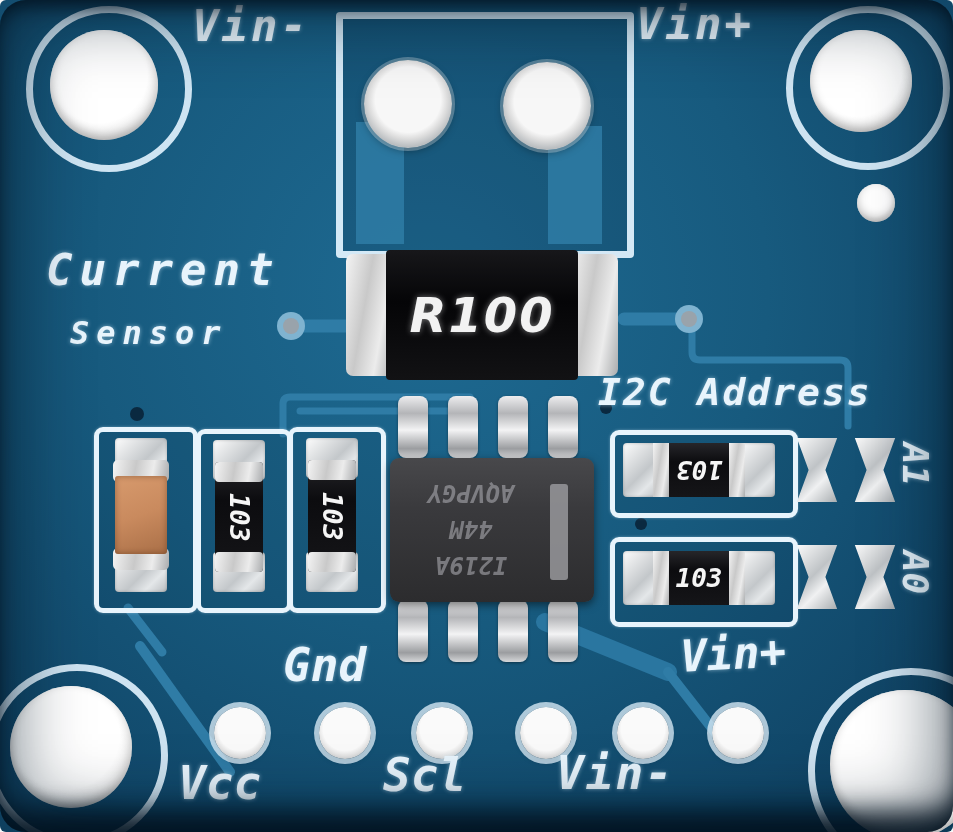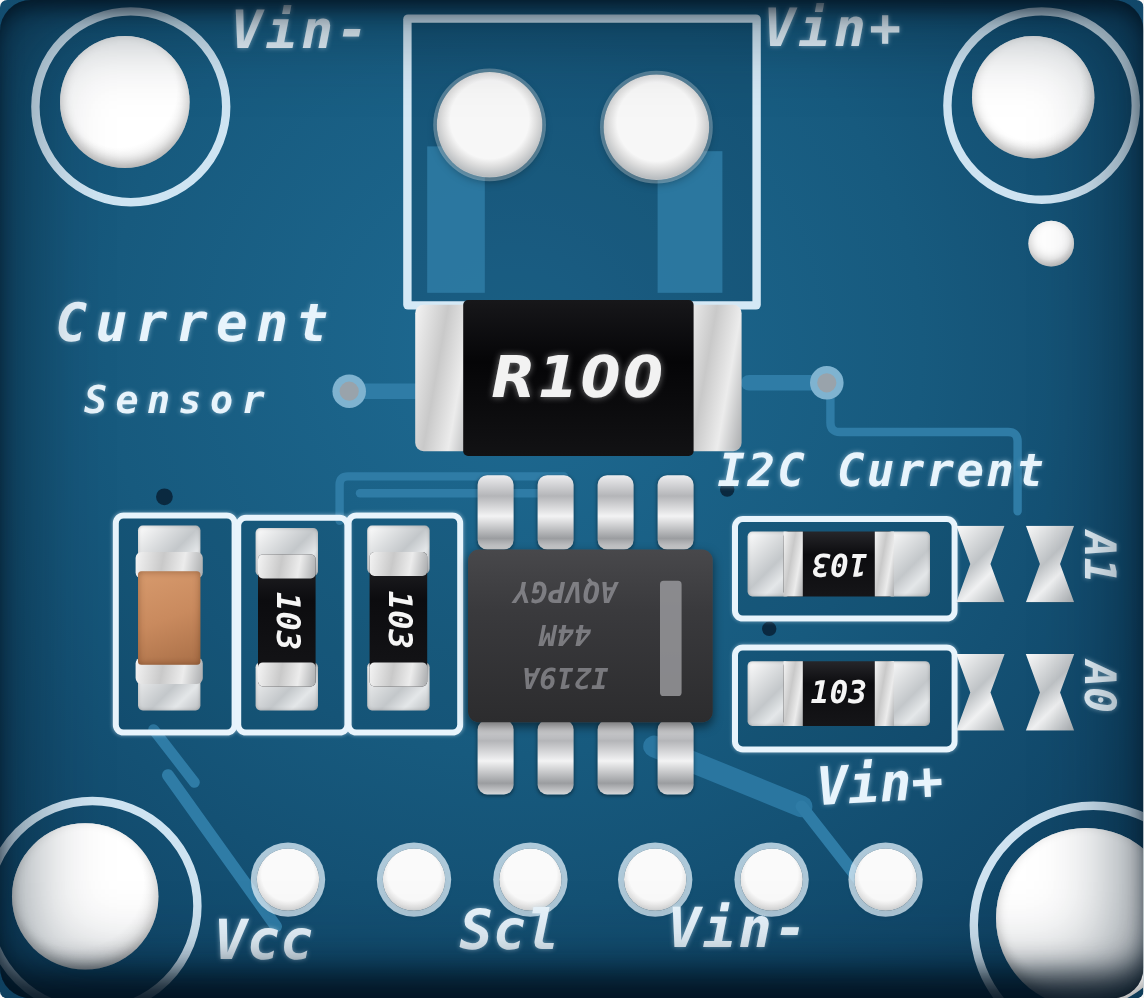--- a/index.html
+++ b/index.html
@@ -136,21 +136,21 @@
       <div class="abs" style="left:160px;top:26px;width:18px;height:96px;background:#98989b;border-radius:3px;opacity:.85;"></div>
       <div class="abs" style="left:6px;top:10px;width:150px;height:122px;transform:rotate(180deg);
                   display:flex;flex-direction:column;align-items:center;justify-content:center;
                   font-family:'DejaVu Sans Mono',monospace;font-weight:bold;font-size:24px;line-height:36px;color:var(--ic_text);opacity:.6;">
         <span>I219A</span>
         <span>44M</span>
         <span>AQVPGY</span>
       </div>
     </div>
 
-    <div class="silk" style="left:598px;top:370px;font-size:38px;letter-spacing:2px;">I2C Current</div>
+    <div class="silk" style="left:598px;top:370px;font-size:38px;letter-spacing:2px;">I2C Address</div>
 
     <div class="abs box" style="left:610px;top:430px;width:178px;height:78px;">
       <div class="pad abs" style="left:8px;top:8px;width:36px;height:54px;"></div>
       <div class="pad abs" style="left:124px;top:8px;width:36px;height:54px;"></div>
       <div class="abs rbody" style="left:38px;top:8px;width:92px;height:54px;border-radius:4px;display:flex;align-items:center;justify-content:center;">
         <span class="rcode" style="font-size:26px;transform:rotate(180deg);">103</span>
       </div>
       <div class="abs rcap" style="left:38px;top:8px;width:16px;height:54px;"></div>
       <div class="abs rcap" style="left:114px;top:8px;width:16px;height:54px;"></div>
     </div>
@@ -164,20 +164,21 @@
       <div class="abs rbody" style="left:38px;top:9px;width:92px;height:54px;border-radius:4px;display:flex;align-items:center;justify-content:center;">
         <span class="rcode" style="font-size:26px;">103</span>
       </div>
       <div class="abs rcap" style="left:38px;top:9px;width:16px;height:54px;"></div>
       <div class="abs rcap" style="left:114px;top:9px;width:16px;height:54px;"></div>
     </div>
     <div class="abs bowtie" style="left:796px;top:545px;width:42px;height:64px;"></div>
     <div class="abs bowtie" style="left:854px;top:545px;width:42px;height:64px;"></div>
     <div class="silk" style="left:894px;top:552px;font-size:36px;transform:rotate(90deg);transform-origin:center;">A0</div>
 
+    <div class="silk" style="left:283px;top:638px;font-size:46px;">Gnd</div>
     <div class="silk" style="left:680px;top:628px;font-size:44px;transform:rotate(-3deg);">Vin+</div>
 
     <div class="abs hole-sm" style="left:214px;top:707px;"></div>
     <div class="abs hole-sm" style="left:319px;top:707px;"></div>
     <div class="abs hole-sm" style="left:416px;top:707px;"></div>
     <div class="abs hole-sm" style="left:520px;top:707px;"></div>
     <div class="abs hole-sm" style="left:617px;top:707px;"></div>
     <div class="abs hole-sm" style="left:712px;top:707px;"></div>
 
     <div class="silk" style="left:383px;top:748px;font-size:46px;">Scl</div>

